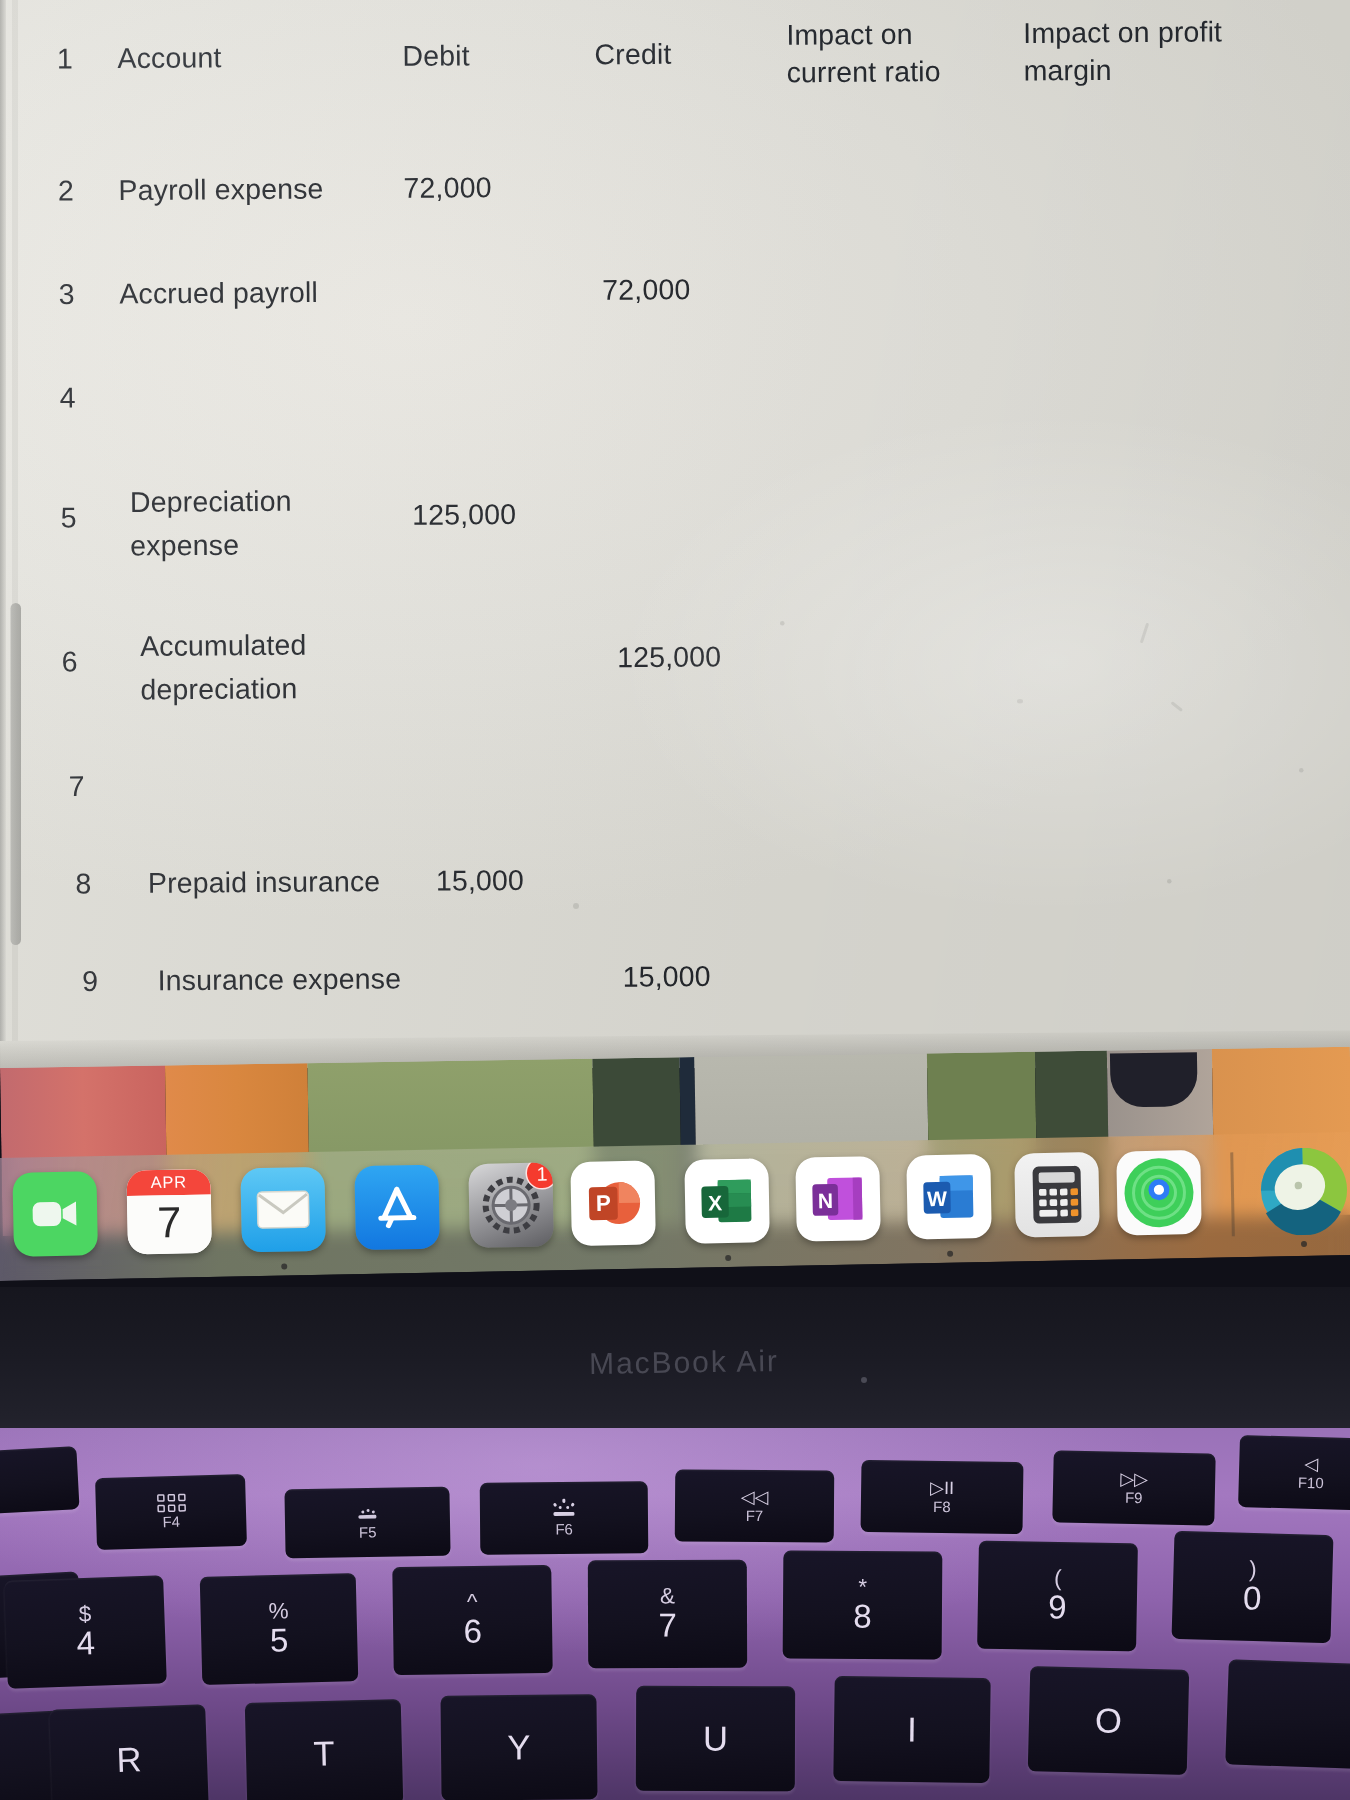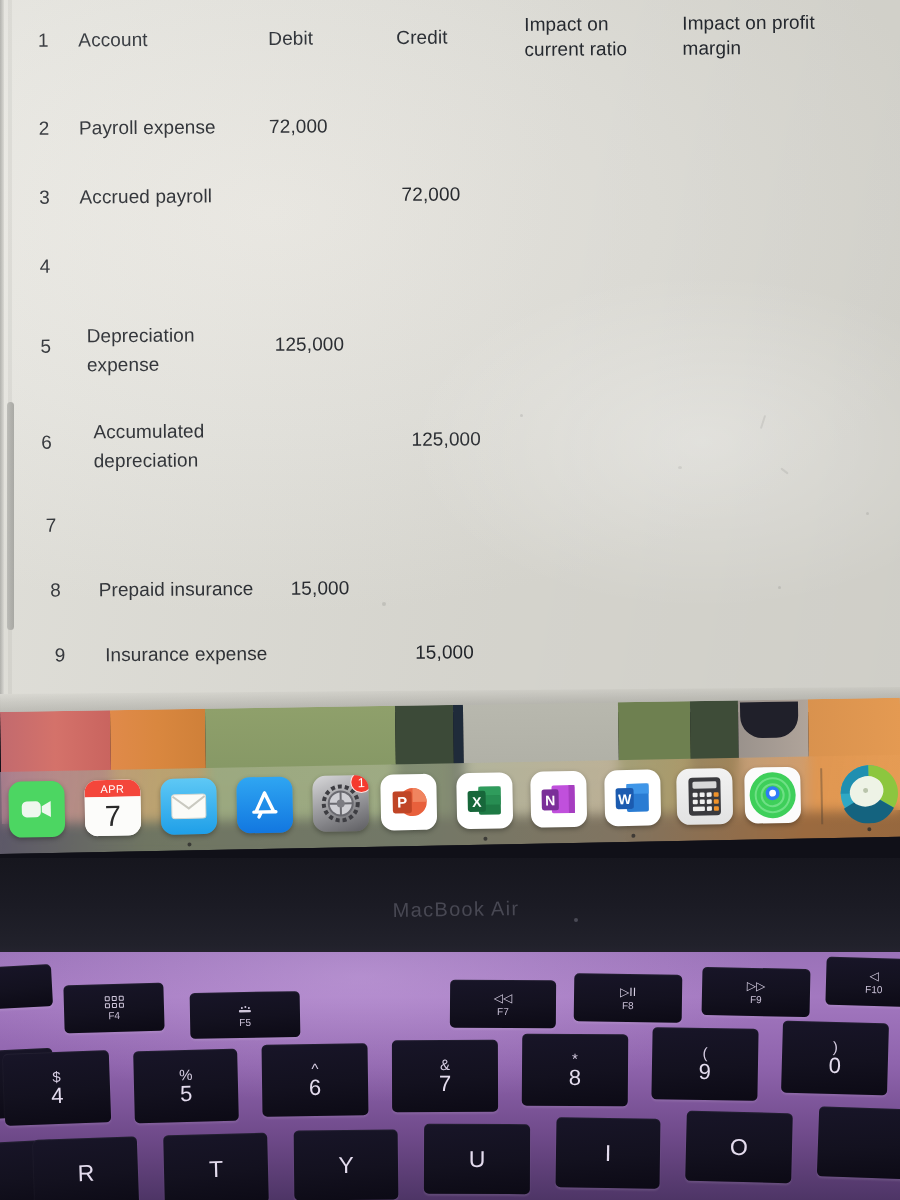--- a/index.html
+++ b/index.html
@@ -429,20 +429,33 @@
         <g fill="#d0c7dc">
             <rect x="5" y="8" width="12" height="2.4" rx="1"></rect>
         <rect x="7" y="5" width="2" height="2" rx="1"></rect>
             <rect x="10.5" y="4" width="2" height="2" rx="1"></rect>
         <rect x="14" y="5" width="2" height="2" rx="1"></rect>
           </g>
       </svg>
       <span class="fk">F5</span>
     </div>
 
+    <div class="key" style="left:320px;top:36px;width:112px;height:48px;transform:rotate(-0.5deg);">
+      <svg width="26" height="14" viewBox="0 0 26 14">
+        <g fill="#d8d0e4">
+            <rect x="6" y="9" width="14" height="2.6" rx="1"></rect>
+        <rect x="12" y="0" width="2" height="3" rx="1"></rect>
+        <rect x="6" y="3" width="2" height="2.4" rx="1" transform="rotate(-35 7 4)"></rect>
+        <rect x="18" y="3" width="2" height="2.4" rx="1" transform="rotate(35 19 4)"></rect>
+        <rect x="9.5" y="5" width="2" height="2" rx="1"></rect>
+            <rect x="14.5" y="5" width="2" height="2" rx="1"></rect>
+          </g>
+      </svg>
+      <span class="fk">F6</span>
+    </div>
 
     <div class="key" style="left:450px;top:28px;width:106px;height:48px;transform:rotate(0.4deg);">
       <span class="fglyph">◁◁</span>
       <span class="fk">F7</span>
     </div>
 
     <div class="key" style="left:574px;top:22px;width:108px;height:48px;transform:rotate(0.8deg);">
       <span class="fglyph">▷II</span>
       <span class="fk">F8</span>
     </div>

